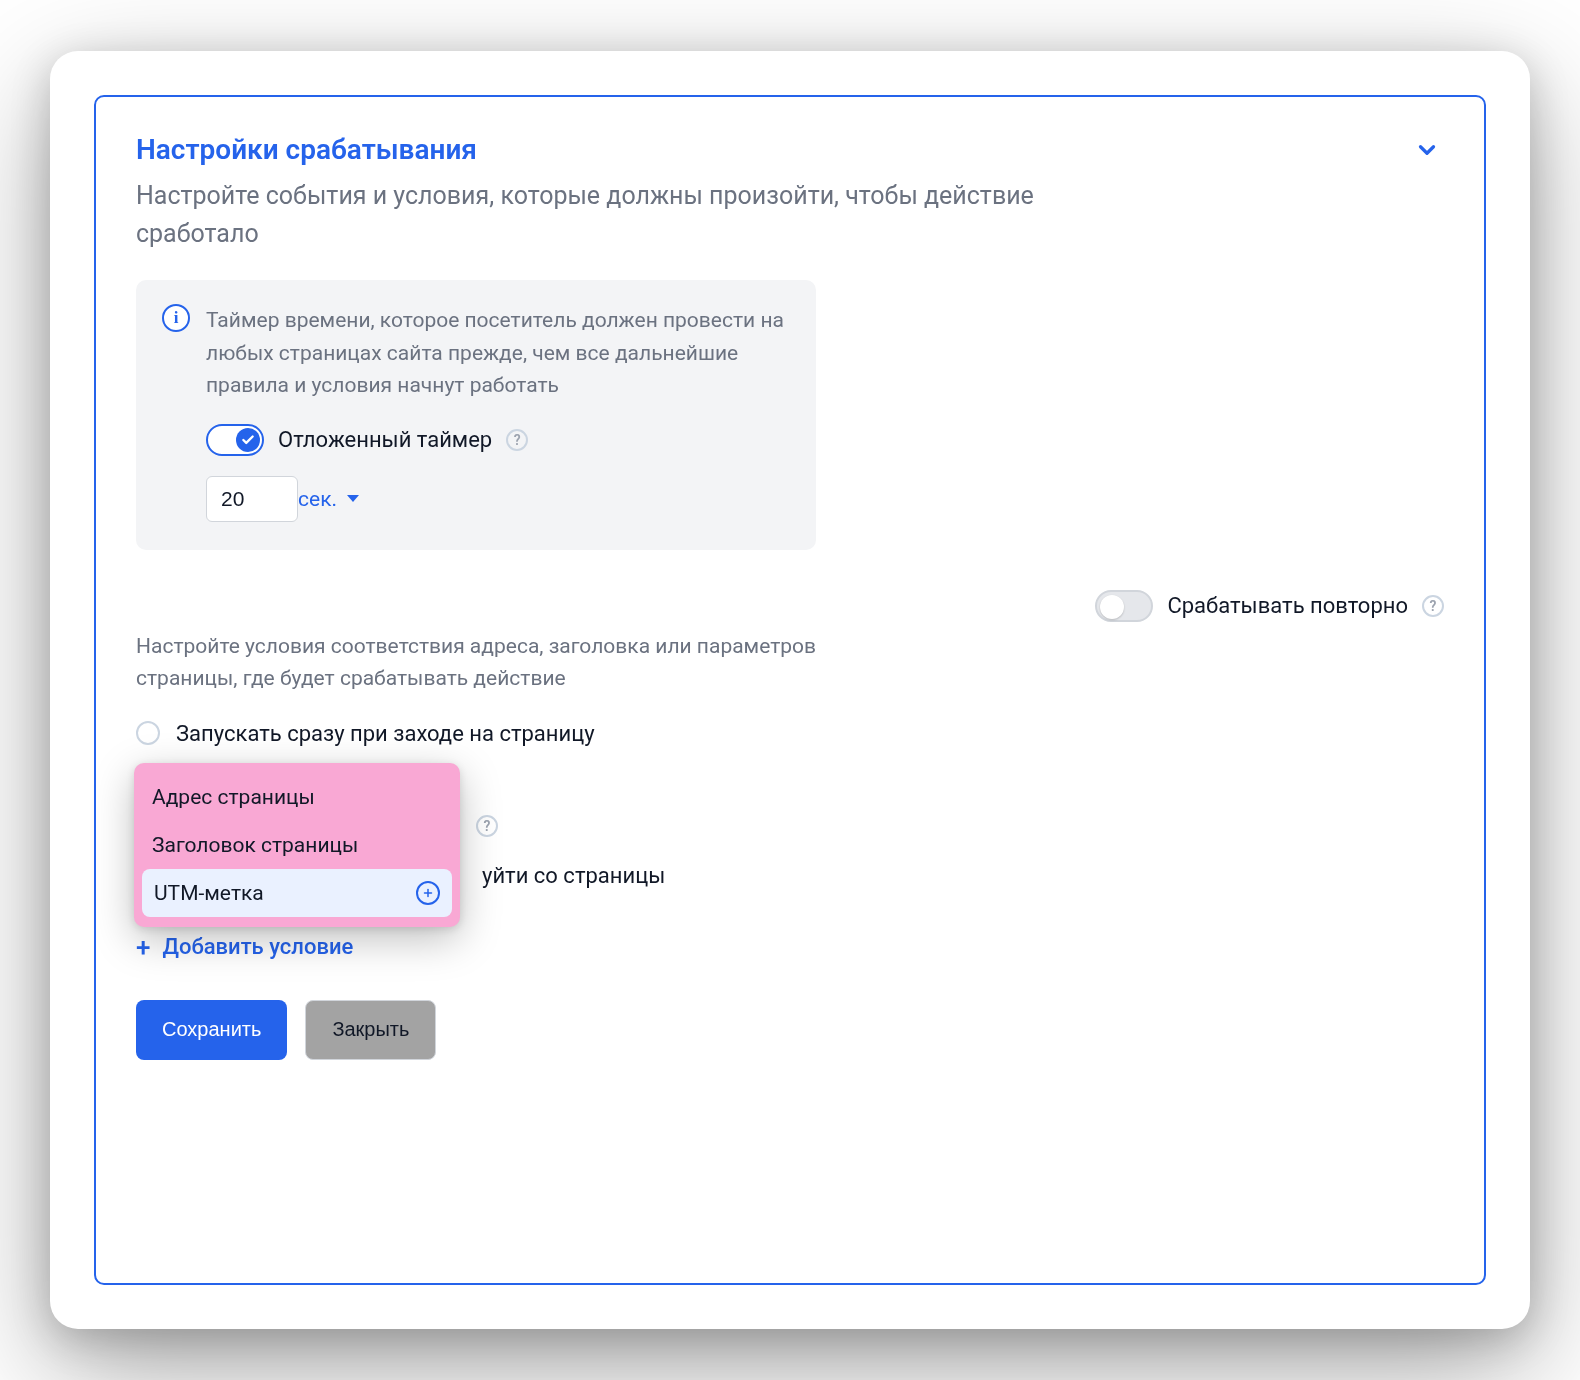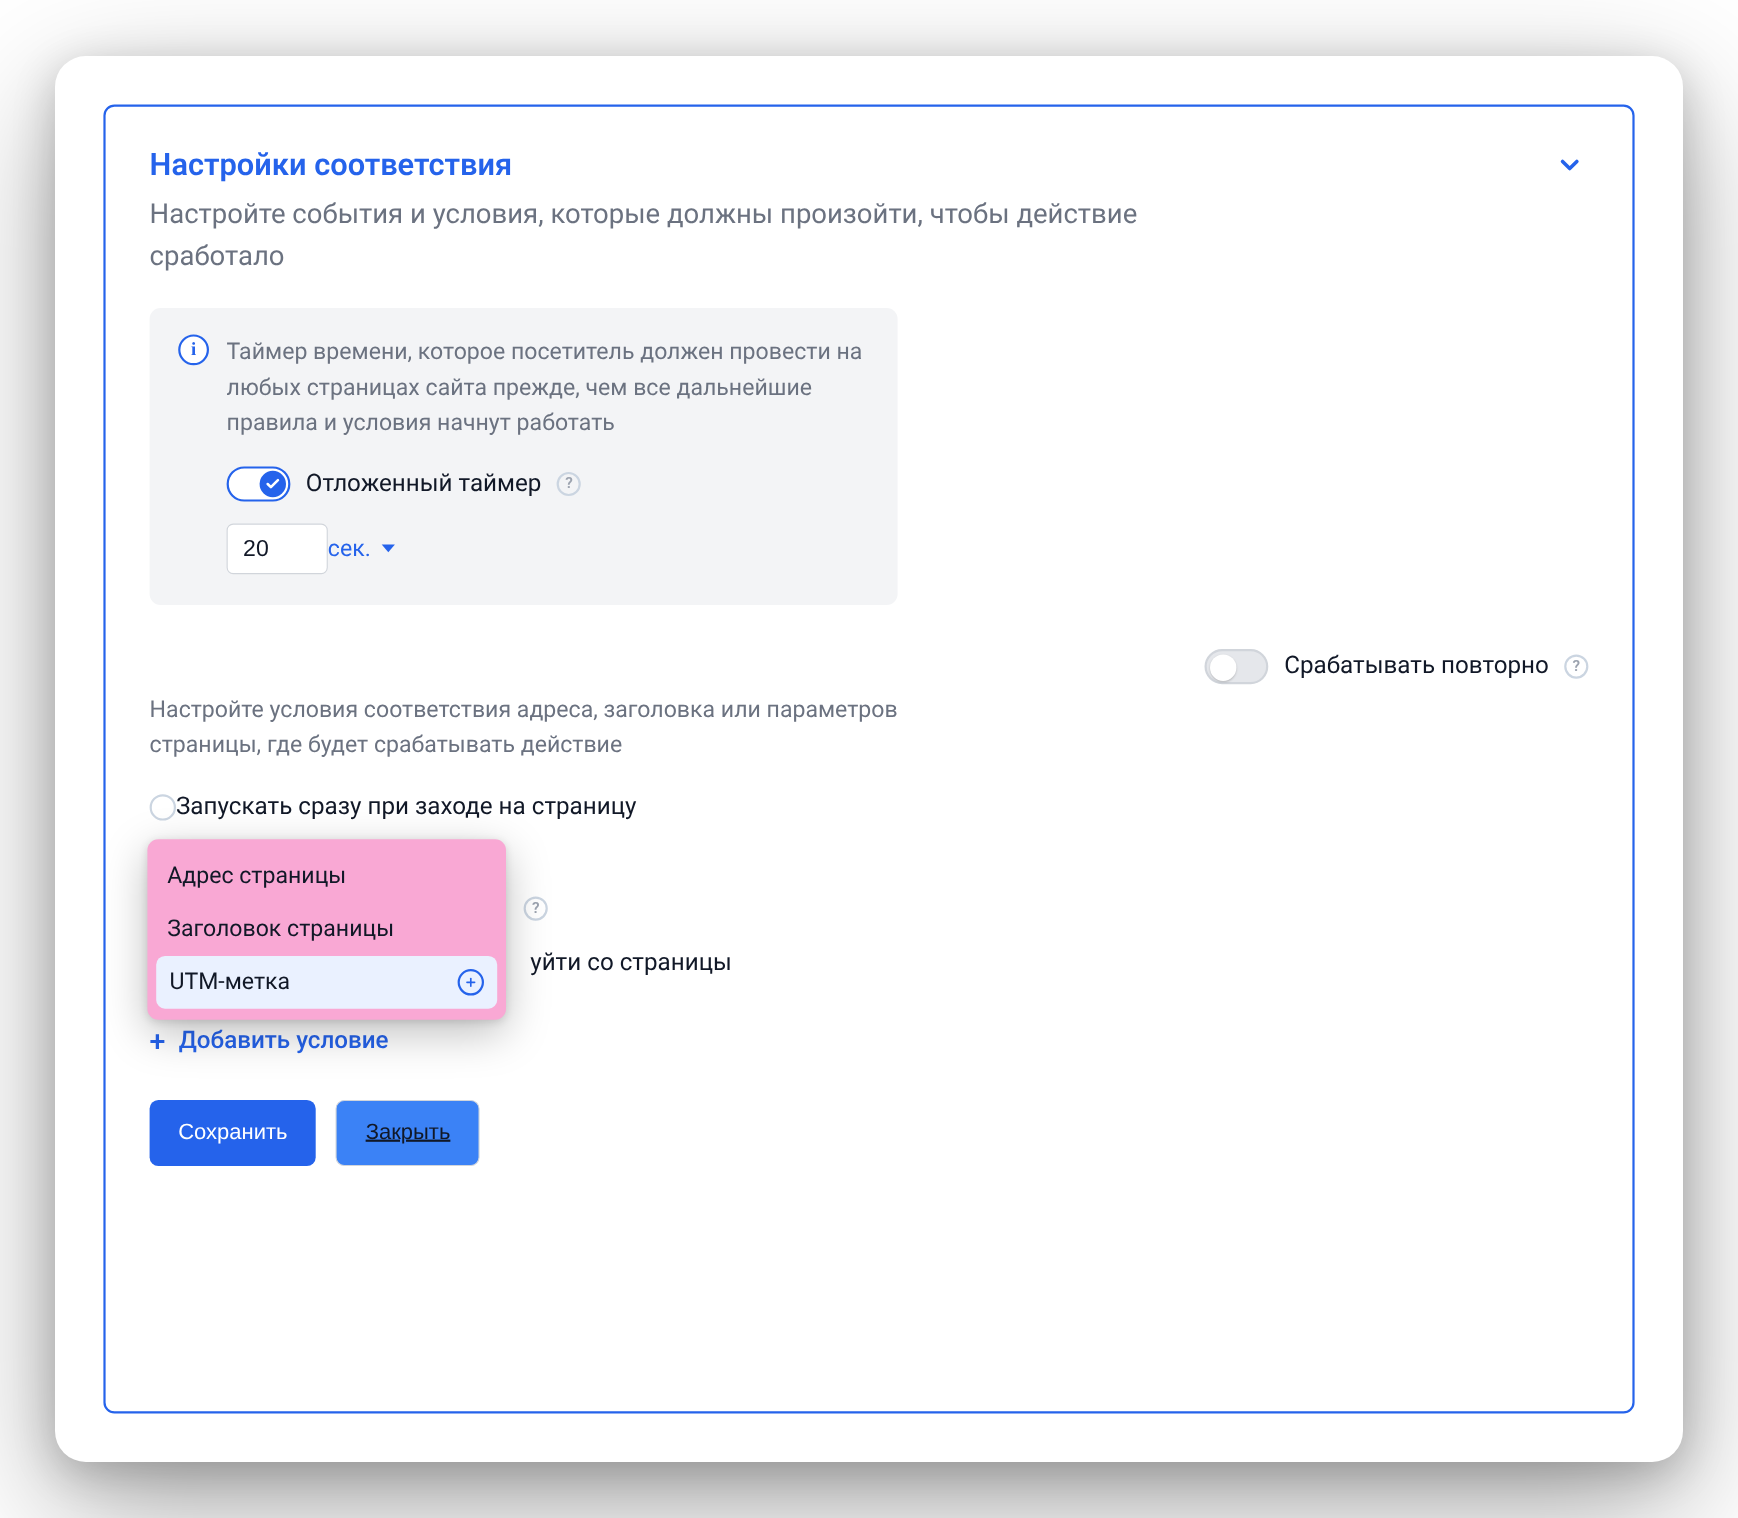--- a/index.html
+++ b/index.html
@@ -81,21 +81,21 @@
     font-size:21px; padding:0 14px; color:#111827; background:#fff;
   }
   .unit-dd { display:flex; align-items:center; gap:10px; color:#2563eb; font-size:21px; cursor:pointer;}
   .caret-down-sm {
     width:0;height:0;border-left:6px solid transparent;border-right:6px solid transparent;border-top:7px solid #2563eb;
   }
   .repeat-row { display:flex; align-items:center; gap:14px; margin-top:40px;justify-content:flex-end; }
   .section-hdr { margin-top:44px; font-size:22px; font-weight:600; color:#111827;}
   .section-sub { margin-top:8px; color:#6b7280; font-size:21px; line-height:1.55; max-width:760px;}
   .radio-group { margin-top:26px; display:flex; flex-direction:column; gap:20px; position:relative; width:720px;}
-  .radio-row { display:flex; align-items:flex-end; }
+  .radio-row { display:flex; align-items:flex-start; gap:16px; }
   .radio {
     width:24px; height:24px; border:2px solid #cbd5e1; border-radius:50%; background:#fff;
     flex:0 0 24px; cursor:pointer;
   }
   .radio.checked { border-color:#2563eb; display:flex; align-items:center; justify-content:center;}
   .radio.checked::after { content:""; width:12px; height:12px; background:#2563eb; border-radius:50%;}
   .radio-label { font-size:22px; color:#111827; }
   .popup {
     position:absolute; top:42px; left:-2px; width:326px; background:#f9a8d4;
     border-radius:10px; box-shadow:0 12px 40px rgba(0,0,0,0.25), 0 2px 8px rgba(0,0,0,0.12);
@@ -115,31 +115,31 @@
     margin-top:46px; display:flex; align-items:center; gap:12px; color:#2563eb; font-size:22px;
     font-weight:500; cursor:pointer;
   }
   .plus-plain { font-size:26px; line-height:1; }
   .btn-row { margin-top:40px; display:flex; gap:18px;}
   .btn {
     height:60px; padding:0 26px; border-radius:8px; font-size:20px; font-weight:500; cursor:pointer;
     display:flex; align-items:center;
   }
   .btn.primary { background:#2563eb; color:#fff; border:none;}
-  .btn.secondary { background:#3b82f6; color:#111827; border:1px solid #d1d5db;text-decoration:underline;}
+  .btn.secondary { background:#a3a3a3; color:#111827; border:1px solid #d1d5db;}
   svg { display:block; }
 </style>
 </head>
 <body>
 
 <div class="frame">
   <div class="panel">
 
     <div class="panel-header">
-      <div class="panel-title">Настройки соответствия</div>
+      <div class="panel-title">Настройки срабатывания</div>
       <div class="chevron">
         <svg width="26" height="26" viewBox="0 0 24 24" fill="none" stroke="#2563eb" stroke-width="3" stroke-linecap="round" stroke-linejoin="round">
             <polyline points="6 9 12 15 18 9"></polyline>
           </svg>
       </div>
     </div>
     <div class="panel-sub">Настройте события и условия, которые должны произойти, чтобы действие сработало</div>
 
     <div class="info-box">
       <div class="info-row">

